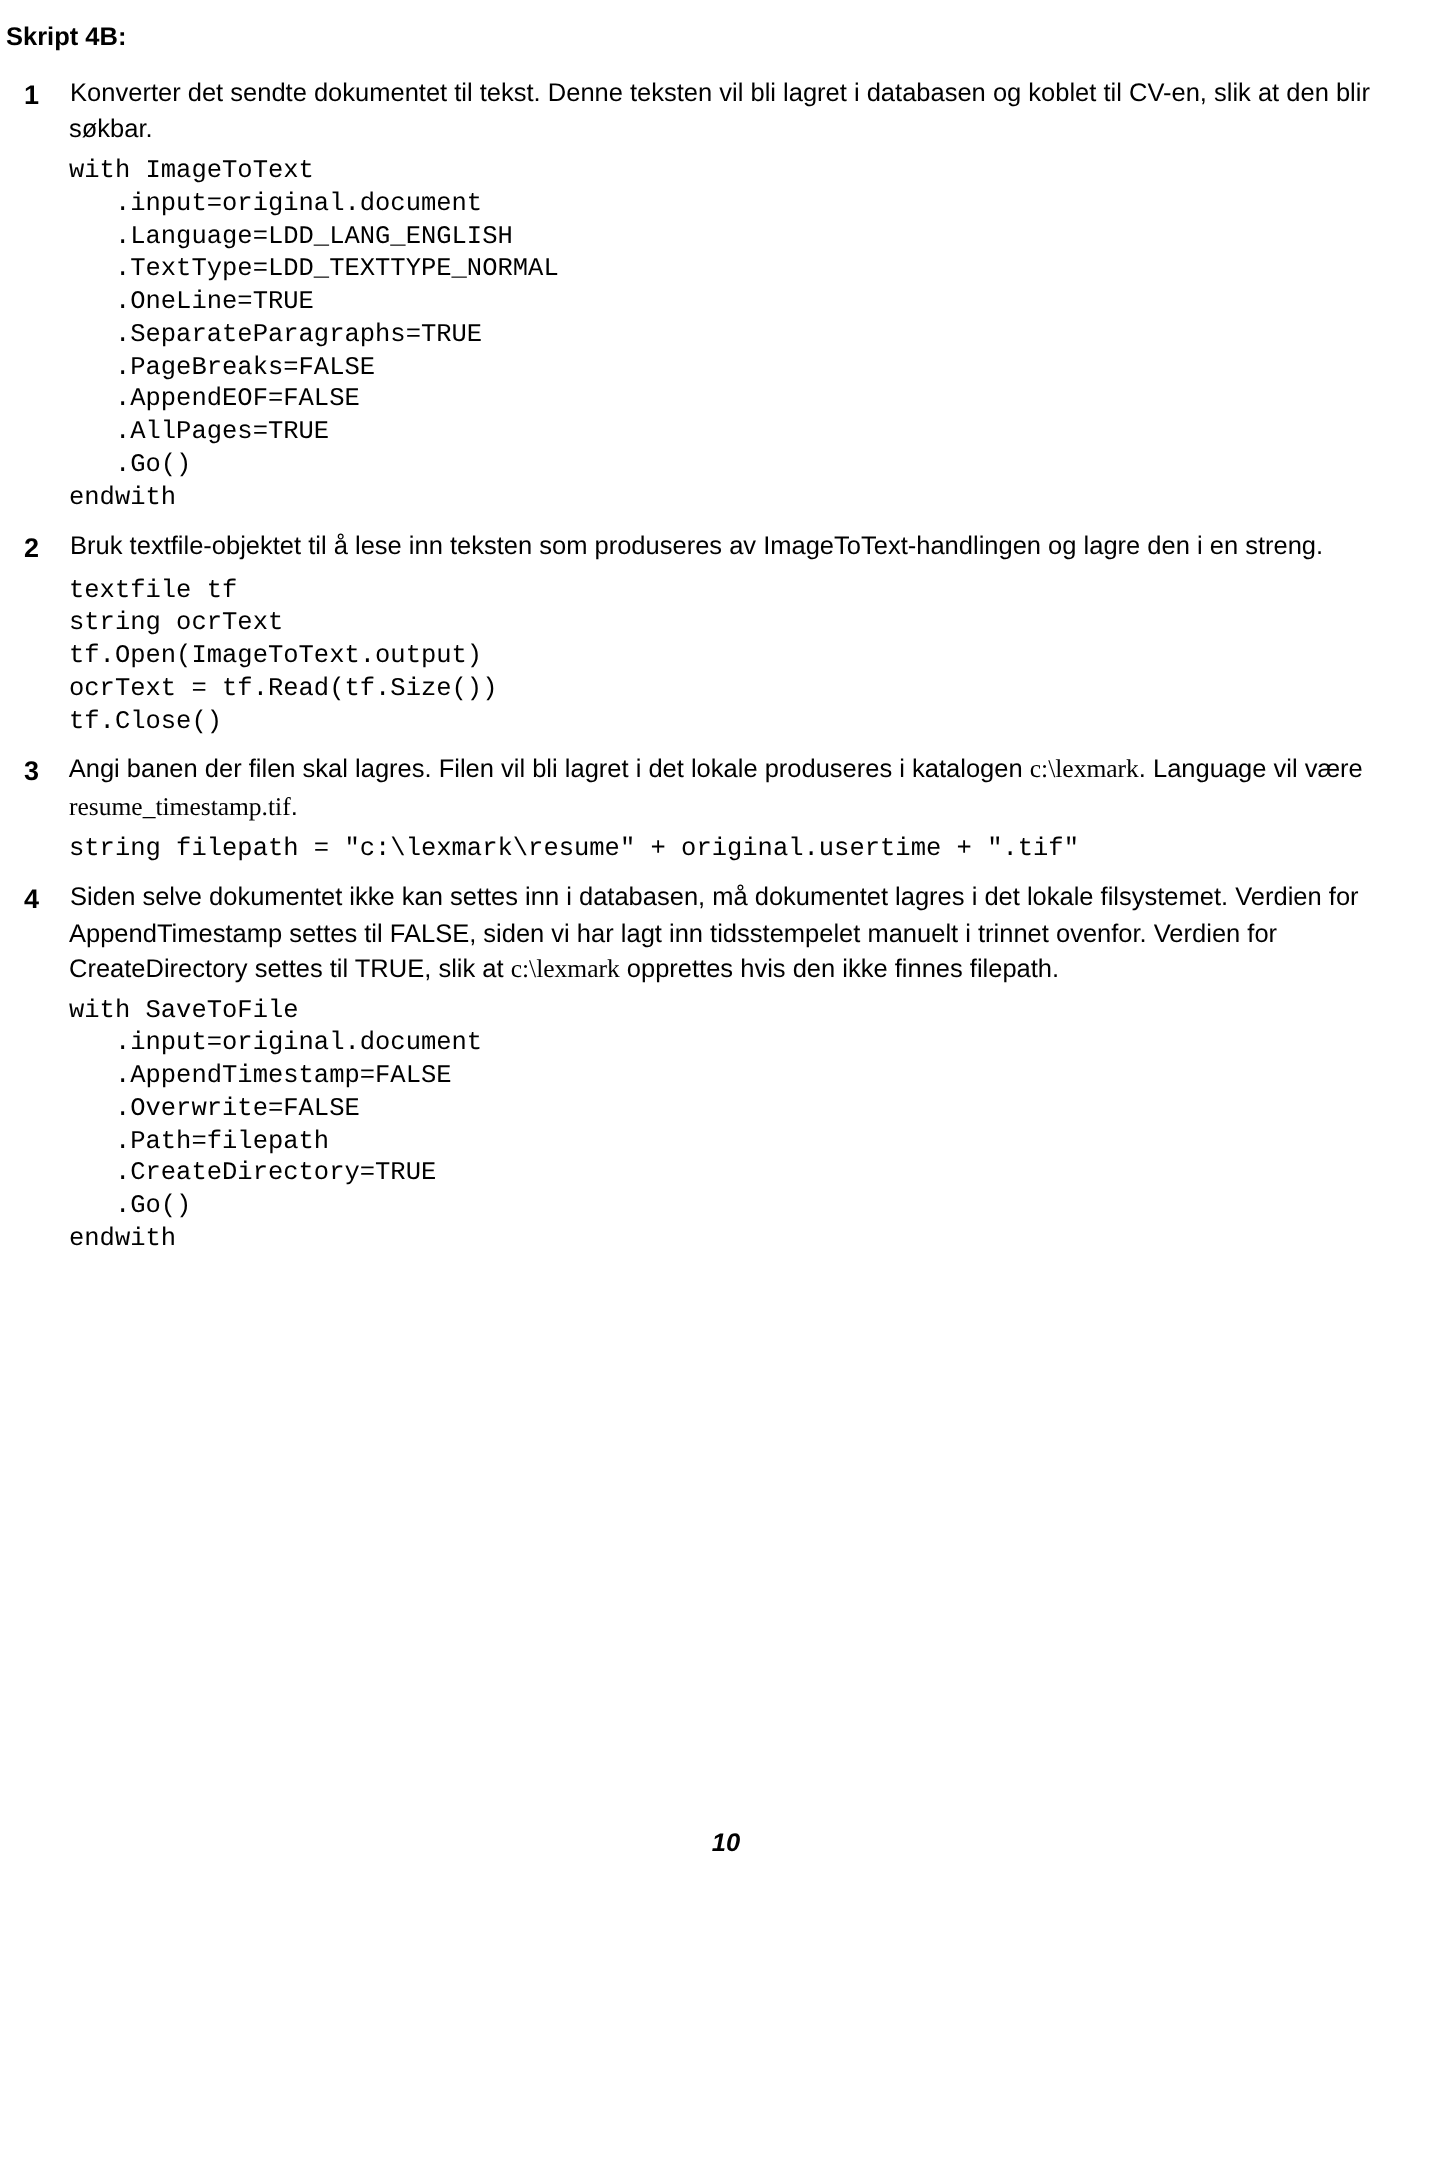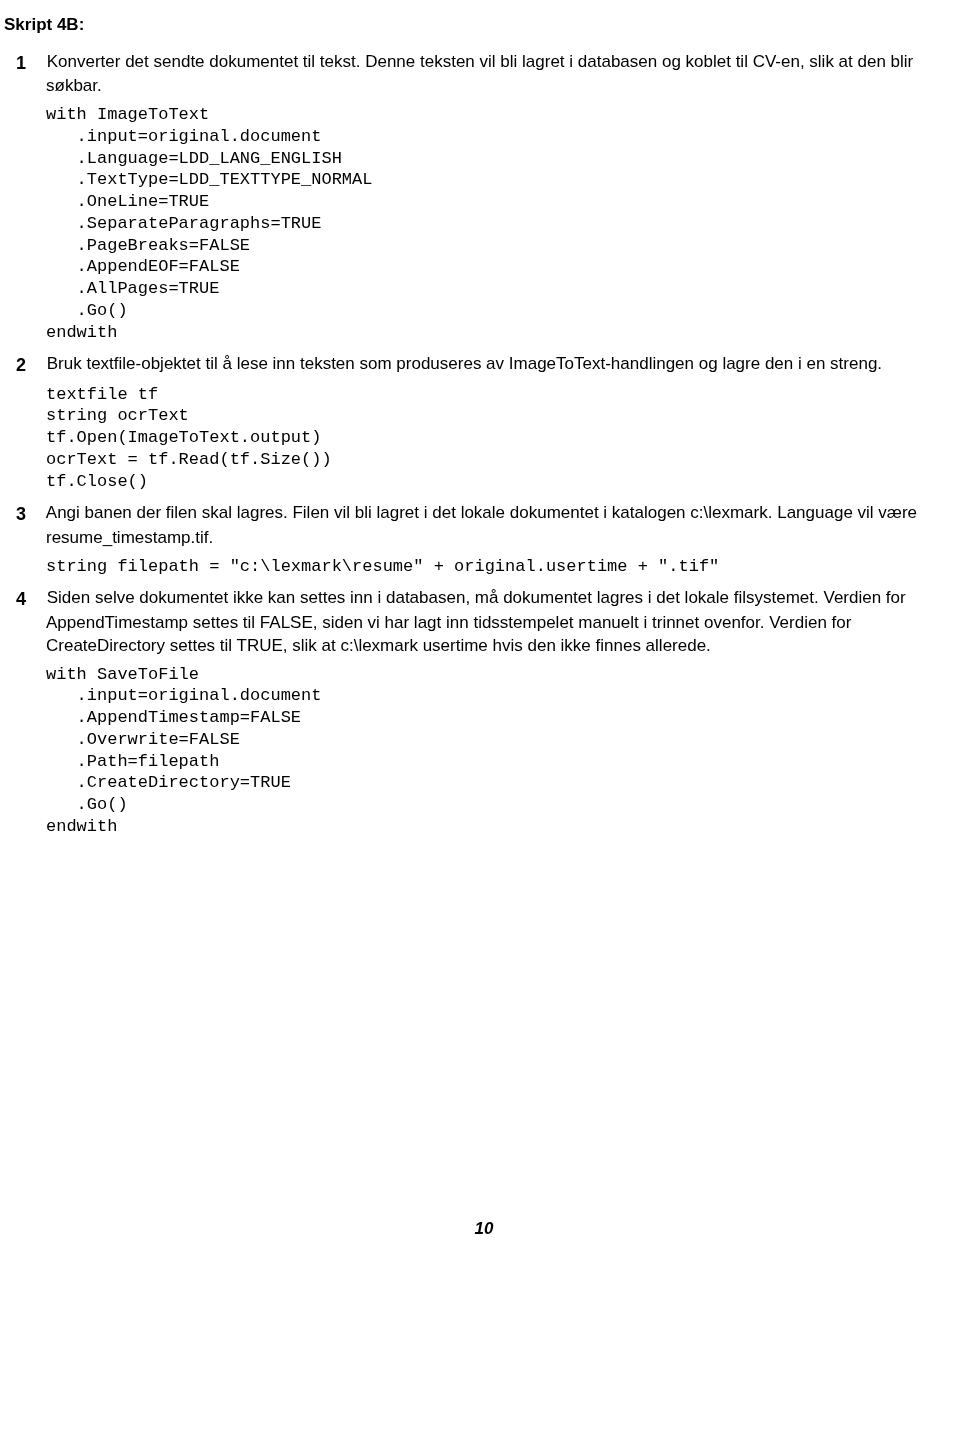--- a/index.html
+++ b/index.html
@@ -33,21 +33,21 @@
   .step-text {
     display: inline;
   }
   .code {
     font-family: "Courier New", Courier, monospace;
     font-size: 17px;
     white-space: pre;
     margin: 6px 0 10px 42px;
     line-height: 1.28;
   }
-  .mono { font-family: Liberation Sans, sans-serif; }
+  .mono { font-family: Liberation Serif, serif; }
   .pagenum {
     text-align: center;
     font-style: italic;
     font-weight: bold;
     font-size: 17px;
     margin-top: 380px;
   }
 </style>
 </head>
 <body>
@@ -80,30 +80,30 @@
 
   <div class="code">textfile tf
 string ocrText
 tf.Open(ImageToText.output)
 ocrText = tf.Read(tf.Size())
 tf.Close()</div>
 
   <div class="step">
     <span class="step-num">3</span>
     <span class="step-text">
-      <span>Angi banen der filen skal lagres. Filen vil bli lagret i det lokale dokumentet i katalogen </span><span class="mono">c:\lexmark</span><span>. Language vil være </span><span class="mono">resume_timestamp.tif</span><span>.</span>
+      <span>Angi banen der filen skal lagres. Filen vil bli lagret i det lokale produseres i katalogen </span><span class="mono">c:\lexmark</span><span>. Language vil være </span><span class="mono">resume_timestamp.tif</span><span>.</span>
     </span>
   </div>
 
   <div class="code">string filepath = "c:\lexmark\resume" + original.usertime + ".tif"</div>
 
   <div class="step">
     <span class="step-num">4</span>
     <span class="step-text">
-      <span>Siden selve dokumentet ikke kan settes inn i databasen, må dokumentet lagres i det lokale filsystemet. Verdien for AppendTimestamp settes til FALSE, siden vi har lagt inn tidsstempelet manuelt i trinnet ovenfor. Verdien for CreateDirectory settes til TRUE, slik at </span><span class="mono">c:\lexmark</span><span> usertime hvis den ikke finnes allerede.</span>
+      <span>Siden selve dokumentet ikke kan settes inn i databasen, må dokumentet lagres i det lokale filsystemet. Verdien for AppendTimestamp settes til FALSE, siden vi har lagt inn tidsstempelet manuelt i trinnet ovenfor. Verdien for CreateDirectory settes til TRUE, slik at </span><span class="mono">c:\lexmark</span><span> opprettes hvis den ikke finnes filepath.</span>
     </span>
   </div>
 
   <div class="code">with SaveToFile
    .input=original.document
    .AppendTimestamp=FALSE
    .Overwrite=FALSE
    .Path=filepath
    .CreateDirectory=TRUE
    .Go()

